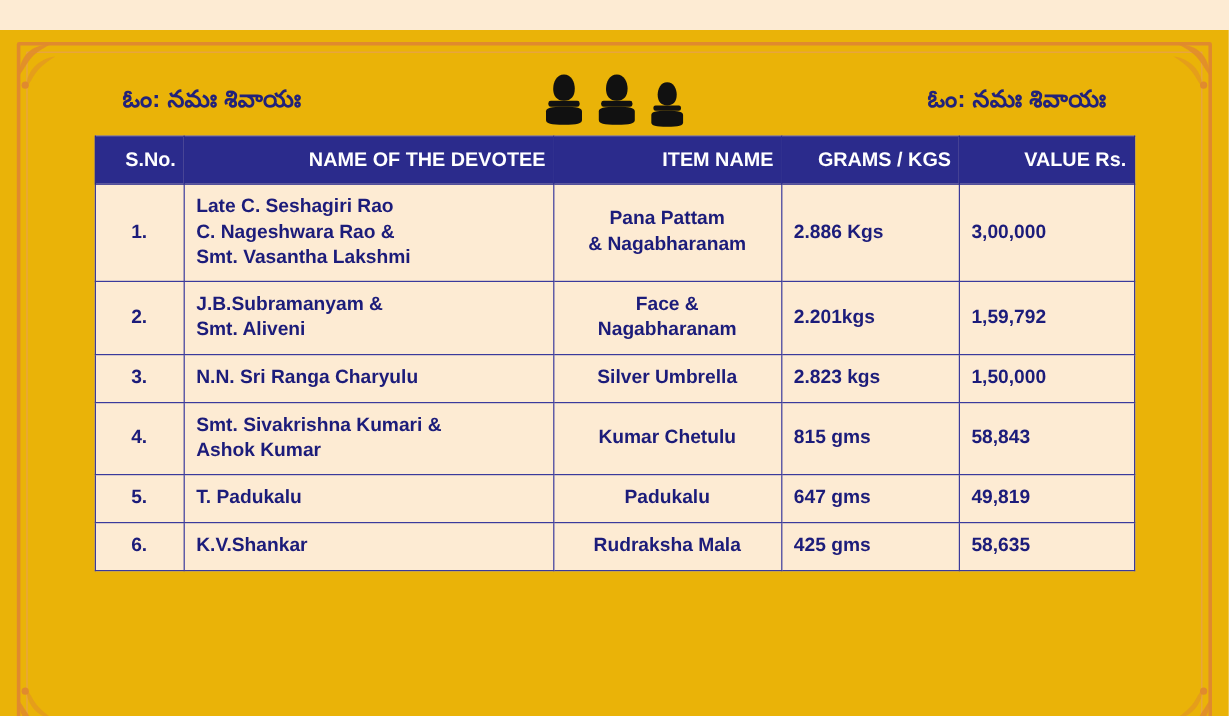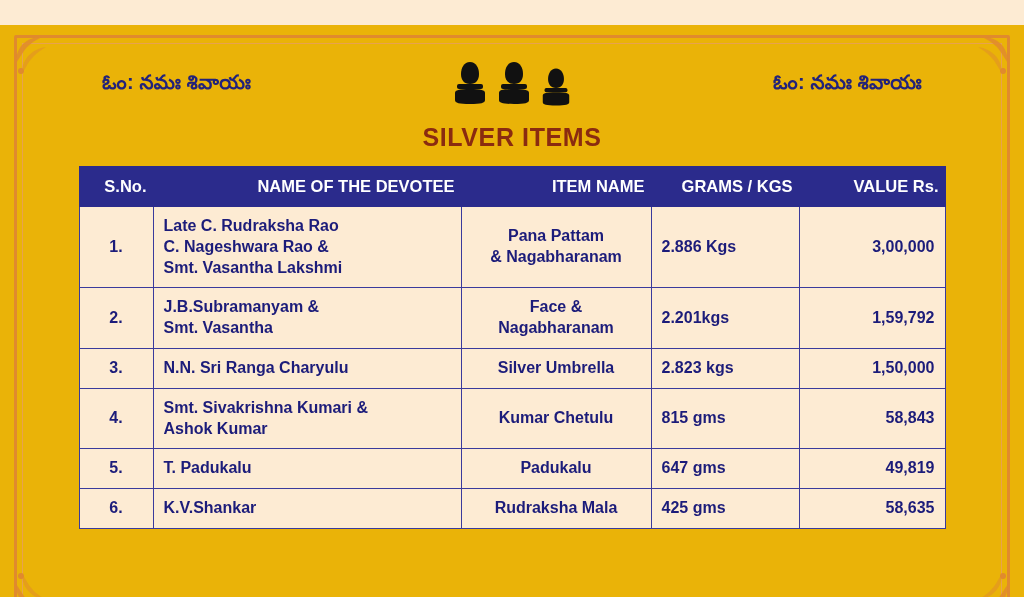--- a/index.html
+++ b/index.html
@@ -120,21 +120,21 @@
     font-size: 16px;
     font-weight: 700;
     padding: 9px 10px;
     vertical-align: middle;
     line-height: 1.3;
   }
   td.sno { text-align: center; width: 74px; }
   td.devotee { text-align: left; padding-left: 18px; }
   td.item { text-align: center; }
   td.grams { }
-  td.value { text-align: right; }
+  td.value { text-align: left; }
 
   col.c-sno { width: 74px; }
   col.c-dev { width: 308px; }
   col.c-item { width: 190px; }
   col.c-gram { width: 148px; }
   col.c-val { width: 146px; }
 
   .cell-line { display: block; }
 </style>
 </head>
@@ -199,21 +199,20 @@
             <path d="M17 2 C23 2 26 8 26 14 C26 20 23 24 17 24 C11 24 8 20 8 14 C8 8 11 2 17 2 Z" fill="#111111"></path>
             <rect x="4" y="24" width="26" height="5" rx="2" fill="#111111"></rect>
             <path d="M2 33 C2 30 6 29 17 29 C28 29 32 30 32 33 L32 40 C32 43 28 44 17 44 C6 44 2 43 2 40 Z" fill="#111111"></path>
           </svg>
         </div>
       </div>
 
       <div class="mantra">ఓం: నమః శివాయః</div>
     </div>
 
-    <div class="title">SILVER ITEMS</div>
 
     <table class="items">
       <colgroup>
         <col class="c-sno">
           <col class="c-dev">
           <col class="c-item">
           <col class="c-gram">
           <col class="c-val">
       </colgroup>
       <thead>
@@ -224,37 +223,37 @@
           <th>
             <span class="cell-line">GRAMS / KGS</span>
           </th>
           <th>VALUE Rs.</th>
         </tr>
       </thead>
       <tbody>
         <tr>
           <td class="sno">1.</td>
           <td class="devotee">
-            <span class="cell-line">Late C. Rudraksha Rao</span>
+            <span class="cell-line">Late C. Seshagiri Rao</span>
             <span class="cell-line">C. Nageshwara Rao &amp;</span>
             <span class="cell-line">Smt. Vasantha Lakshmi</span>
           </td>
           <td class="item">
             <span class="cell-line">Pana Pattam</span>
             <span class="cell-line">&amp; Nagabharanam</span>
           </td>
           <td class="grams">2.886 Kgs</td>
           <td class="value">3,00,000</td>
         </tr>
 
         <tr>
           <td class="sno">2.</td>
           <td class="devotee">
             <span class="cell-line">J.B.Subramanyam &amp;</span>
-            <span class="cell-line">Smt. Vasantha</span>
+            <span class="cell-line">Smt. Aliveni</span>
           </td>
           <td class="item">
             <span class="cell-line">Face &amp;</span>
             <span class="cell-line">Nagabharanam</span>
           </td>
           <td class="grams">2.201kgs</td>
           <td class="value">1,59,792</td>
         </tr>
 
         <tr>

